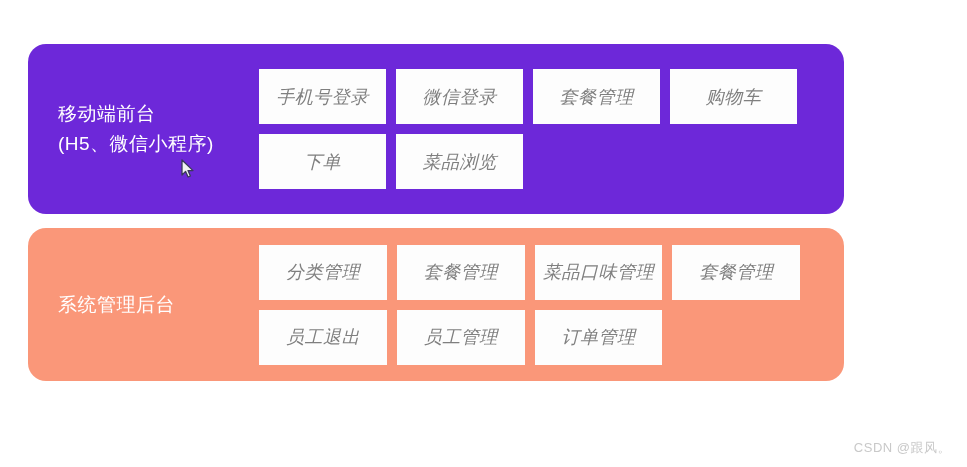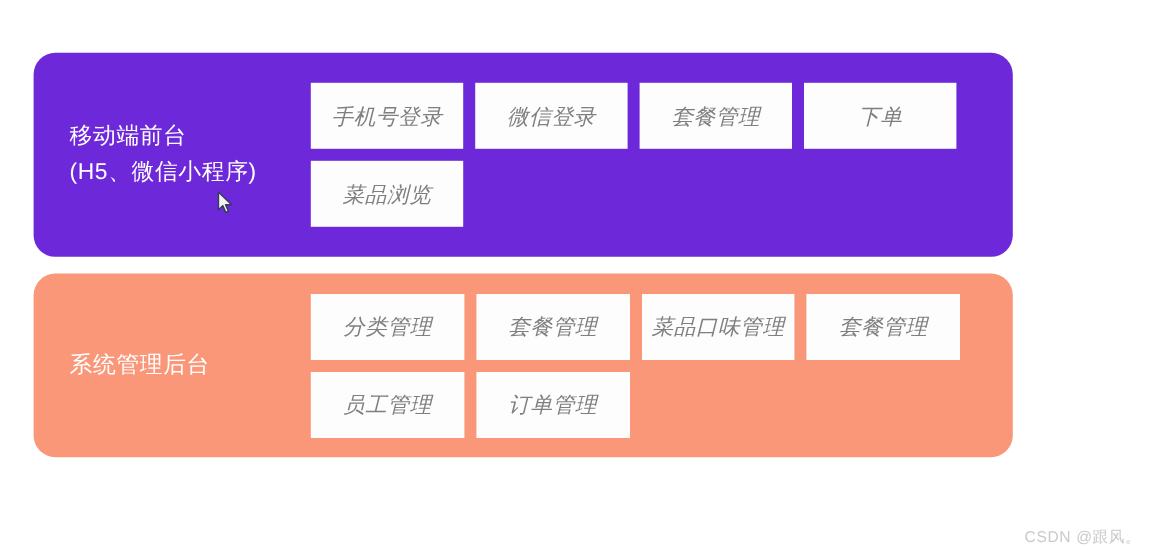--- a/index.html
+++ b/index.html
@@ -105,34 +105,36 @@
 
   <div class="panel panel-frontend">
     <div class="panel-label">
       <span class="line">移动端前台</span>
       <span class="line">(H5、微信小程序)</span>
     </div>
     <div class="tiles">
       <div class="tile">手机号登录</div>
       <div class="tile">微信登录</div>
       <div class="tile">套餐管理</div>
+      <div class="tile">购物车</div>
       <div class="tile">下单</div>
       <div class="tile">菜品浏览</div>
     </div>
   </div>
 
   <div class="panel panel-backend">
     <div class="panel-label">
       <span class="line">系统管理后台</span>
     </div>
     <div class="tiles tiles-backend">
       <div class="tile">分类管理</div>
       <div class="tile">套餐管理</div>
       <div class="tile">菜品口味管理</div>
       <div class="tile">套餐管理</div>
+      <div class="tile">员工退出</div>
       <div class="tile">员工管理</div>
       <div class="tile">订单管理</div>
     </div>
   </div>
 
   <div class="cursor">
     <svg width="14" height="20" viewBox="0 0 14 20" xmlns="http://www.w3.org/2000/svg">
       <path d="M1 1 L1 16 L4.6 12.4 L7.1 18 L9.4 17 L7 11.6 L12 11.6 Z" fill="#f2f2f2" stroke="#3a3a5a" stroke-width="1.3" stroke-linejoin="round"></path>
     </svg>
   </div>

